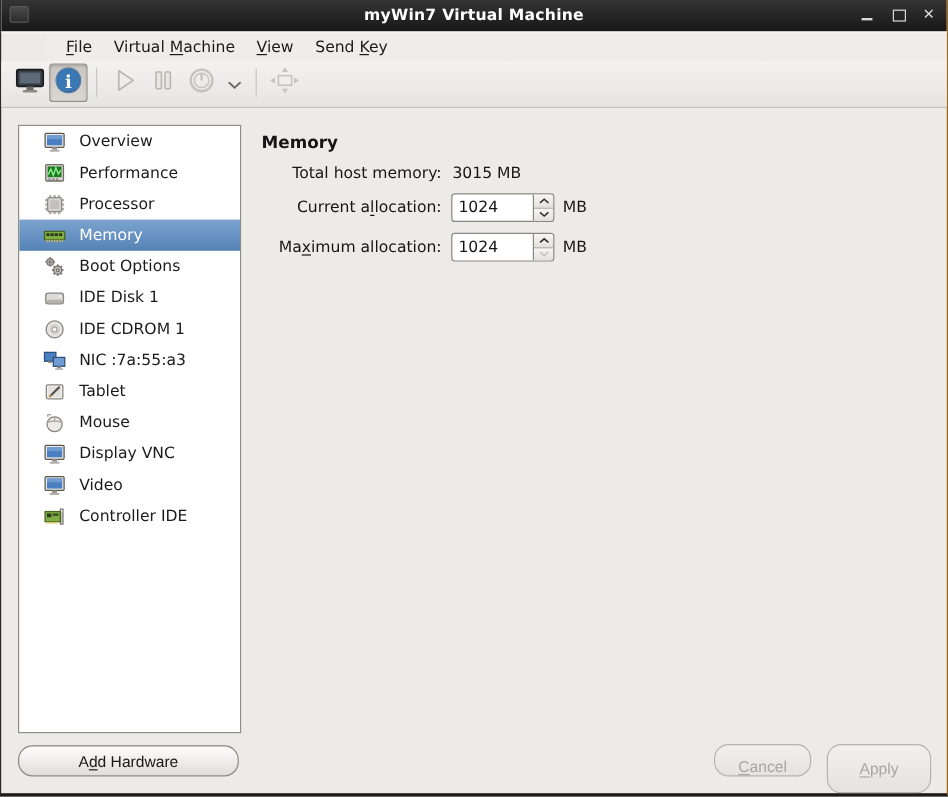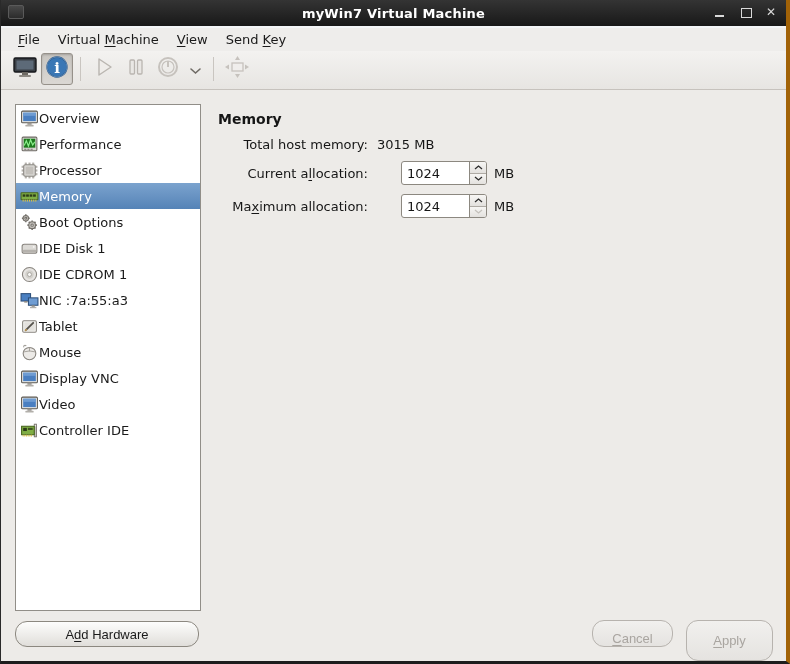--- a/index.html
+++ b/index.html
@@ -6,21 +6,21 @@
   body {
     font-family: "DejaVu Sans", "Liberation Sans", sans-serif;
     background: #d6d3cf;
     -webkit-font-smoothing: antialiased;
   }
   .window {
     position: relative;
     width: 790px; height: 664px;
     background: #edebe8;
     border-left: 1px solid #2a2a2a;
-    border-right: 4px solid #a16207;
+    border-right: 1px solid #a16207;
     border-bottom: 3px solid #1d1d1d;
     overflow: hidden;
   }
   
   .titlebar {
     position: relative;
     height: 26px;
     background: linear-gradient(#343434, #181818);
     display: flex; align-items: center;
     color: #fff;
@@ -55,21 +55,21 @@
     color: #d9d9d9; font-size: 12px; font-weight: bold;
   }
   .titlebar-highlight { height: 2px; background: #f3f5f7; }
 
   
   .menubar {
     height: 23px;
     background: #eeedeb;
     display: flex; align-items: center;
     padding-left: 8px;
-    font-size: 13px; color: #1a1a1a;
+    font-size: 13px; color: #1a1a1a; margin-left: 37px;
   }
   .menu-item { padding: 2px 9px; cursor: default; border-radius: 2px; }
   .u { text-decoration: underline; text-underline-offset: 2px; }
 
   
   .toolbar {
     height: 39px;
     background: linear-gradient(#f3f2f0, #e7e5e2);
     border-bottom: 1px solid #c6c2bd;
     display: flex; align-items: center;
@@ -98,21 +98,21 @@
   .sidebar {
     position: absolute; left: 14px; top: 13px;
     width: 186px; height: 507px;
     background: #ffffff;
     border: 1px solid #918e88;
     overflow: hidden;
   }
   .side-row {
     height: 26px;
     display: flex; align-items: center;
-    padding-left: 4px; 
+    padding-left: 20px; gap: 11px;
     font-size: 13px; color: #1a1a1a;
     cursor: pointer; white-space: nowrap;
   }
   .side-row .ic { width: 19px; height: 19px; flex: 0 0 19px; display: flex; }
   .side-row.selected {
     background: linear-gradient(#7ba3ce, #5583b7);
     color: #ffffff;
   }
 
   
@@ -125,21 +125,20 @@
   }
   .form-label { width: 150px; text-align: right; margin-right: 8px; flex: 0 0 150px; }
   .form-value { padding-left: 1px; }
   .unit { margin-left: 7px; text-align: center; }
 
   .spinbox {
     display: flex; width: 86px; height: 24px;
     background: #fff;
     border: 1px solid #8c8880; border-radius: 3px;
     overflow: hidden;
-    margin-left: 25px;
   }
   .spinbox input {
     flex: 1; width: 0; border: none; outline: none;
     font: 13px "DejaVu Sans", sans-serif; color: #161616;
     padding-left: 5px; background: transparent;
   }
   .spin-col { width: 17px; border-left: 1px solid #8c8880; display: flex; flex-direction: column; }
   .spin-btn {
     flex: 1; display: flex; align-items: center; justify-content: center;
     background: linear-gradient(#f7f6f4, #e3e1de);

